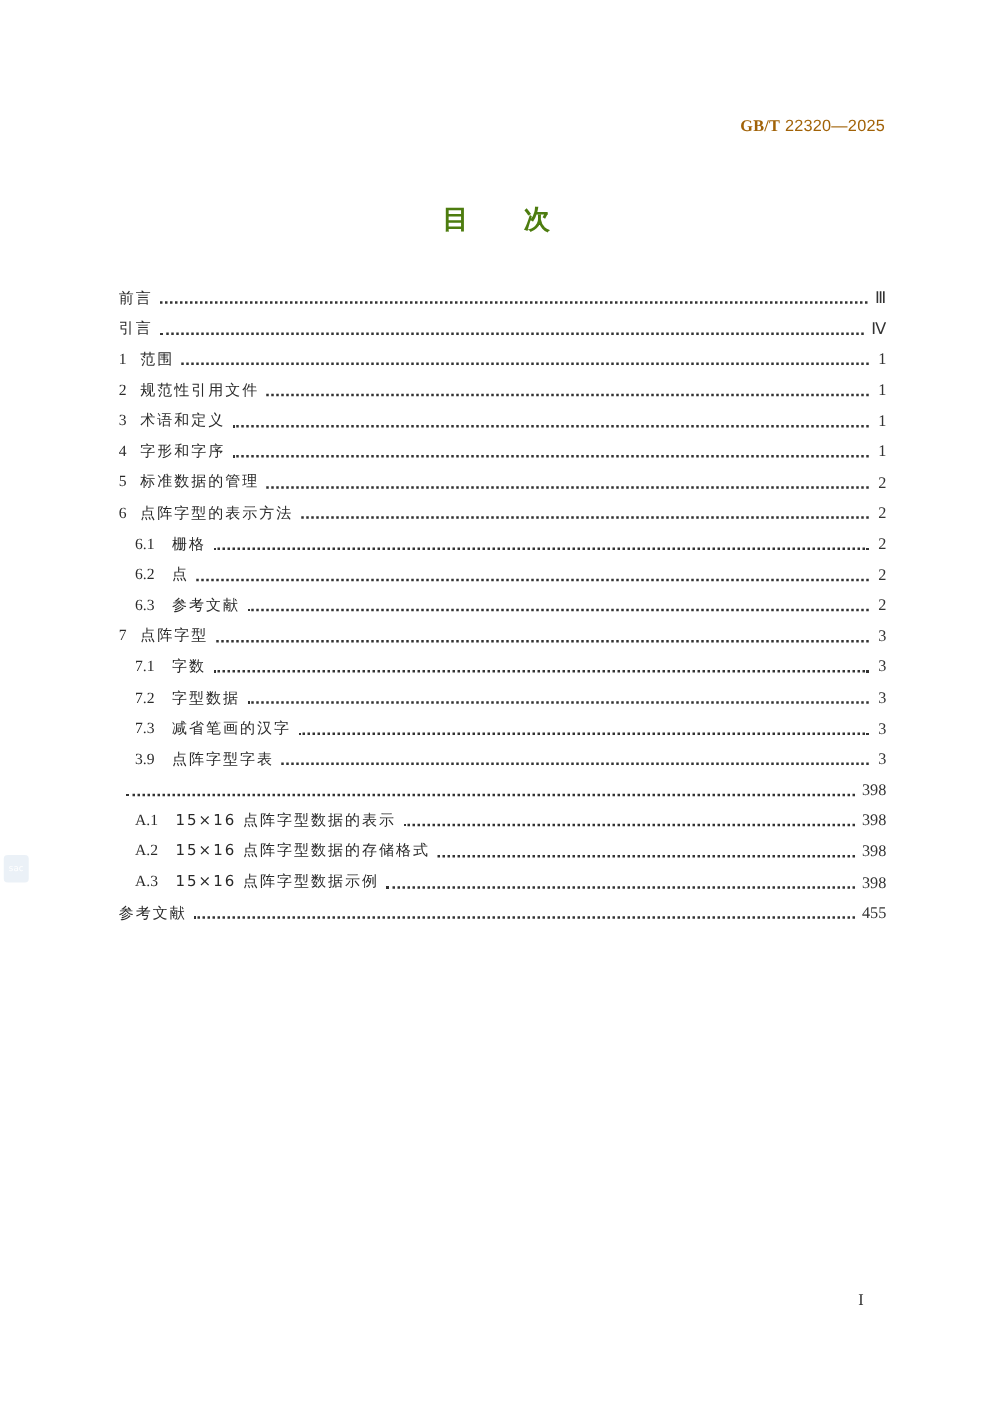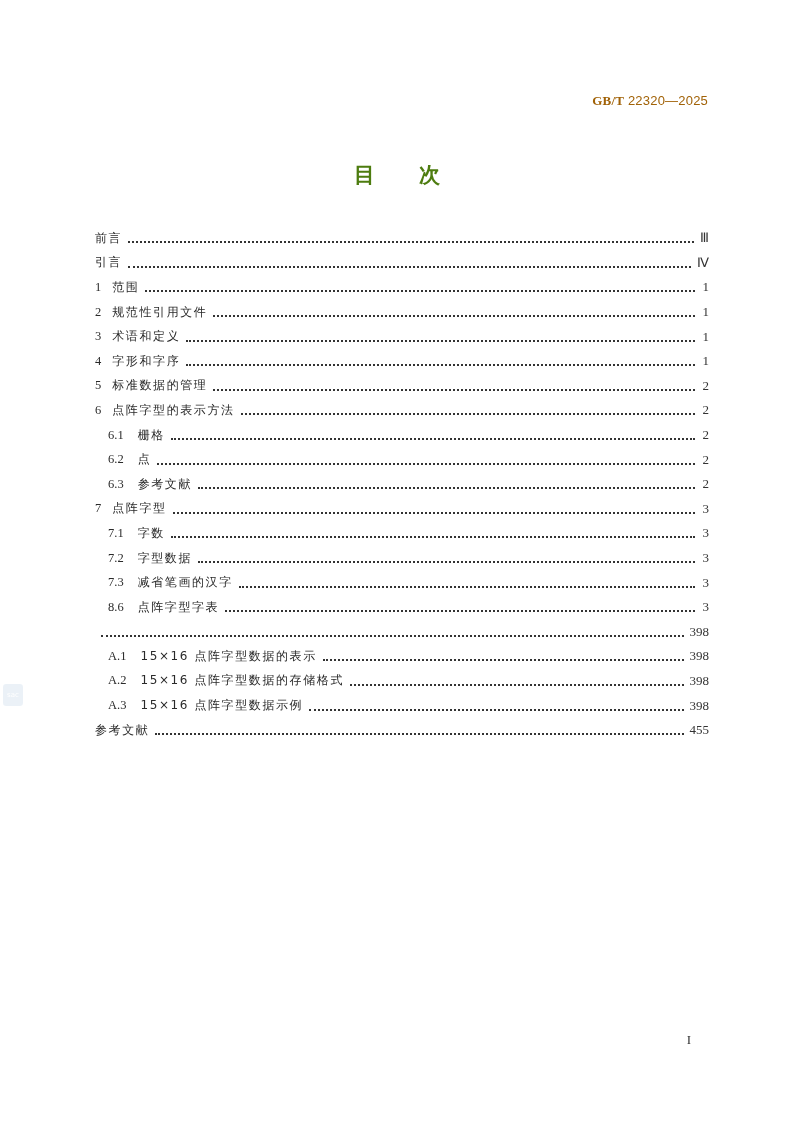--- a/index.html
+++ b/index.html
@@ -146,21 +146,21 @@
       <span class="dots"></span>
       <span class="page">3</span>
     </div>
     <div class="toc-row sub">
       <span class="num">7.3</span>
       <span class="label">减省笔画的汉字</span>
       <span class="dots"></span>
       <span class="page">3</span>
     </div>
     <div class="toc-row sub">
-      <span class="num">8.6</span>
+      <span class="num">3.9</span>
       <span class="label">点阵字型字表</span>
       <span class="dots"></span>
       <span class="page">3</span>
     </div>
     <div class="toc-row">
       <span class="dots"></span>
       <span class="page">398</span>
     </div>
     <div class="toc-row sub">
       <span class="num">A.1</span>

